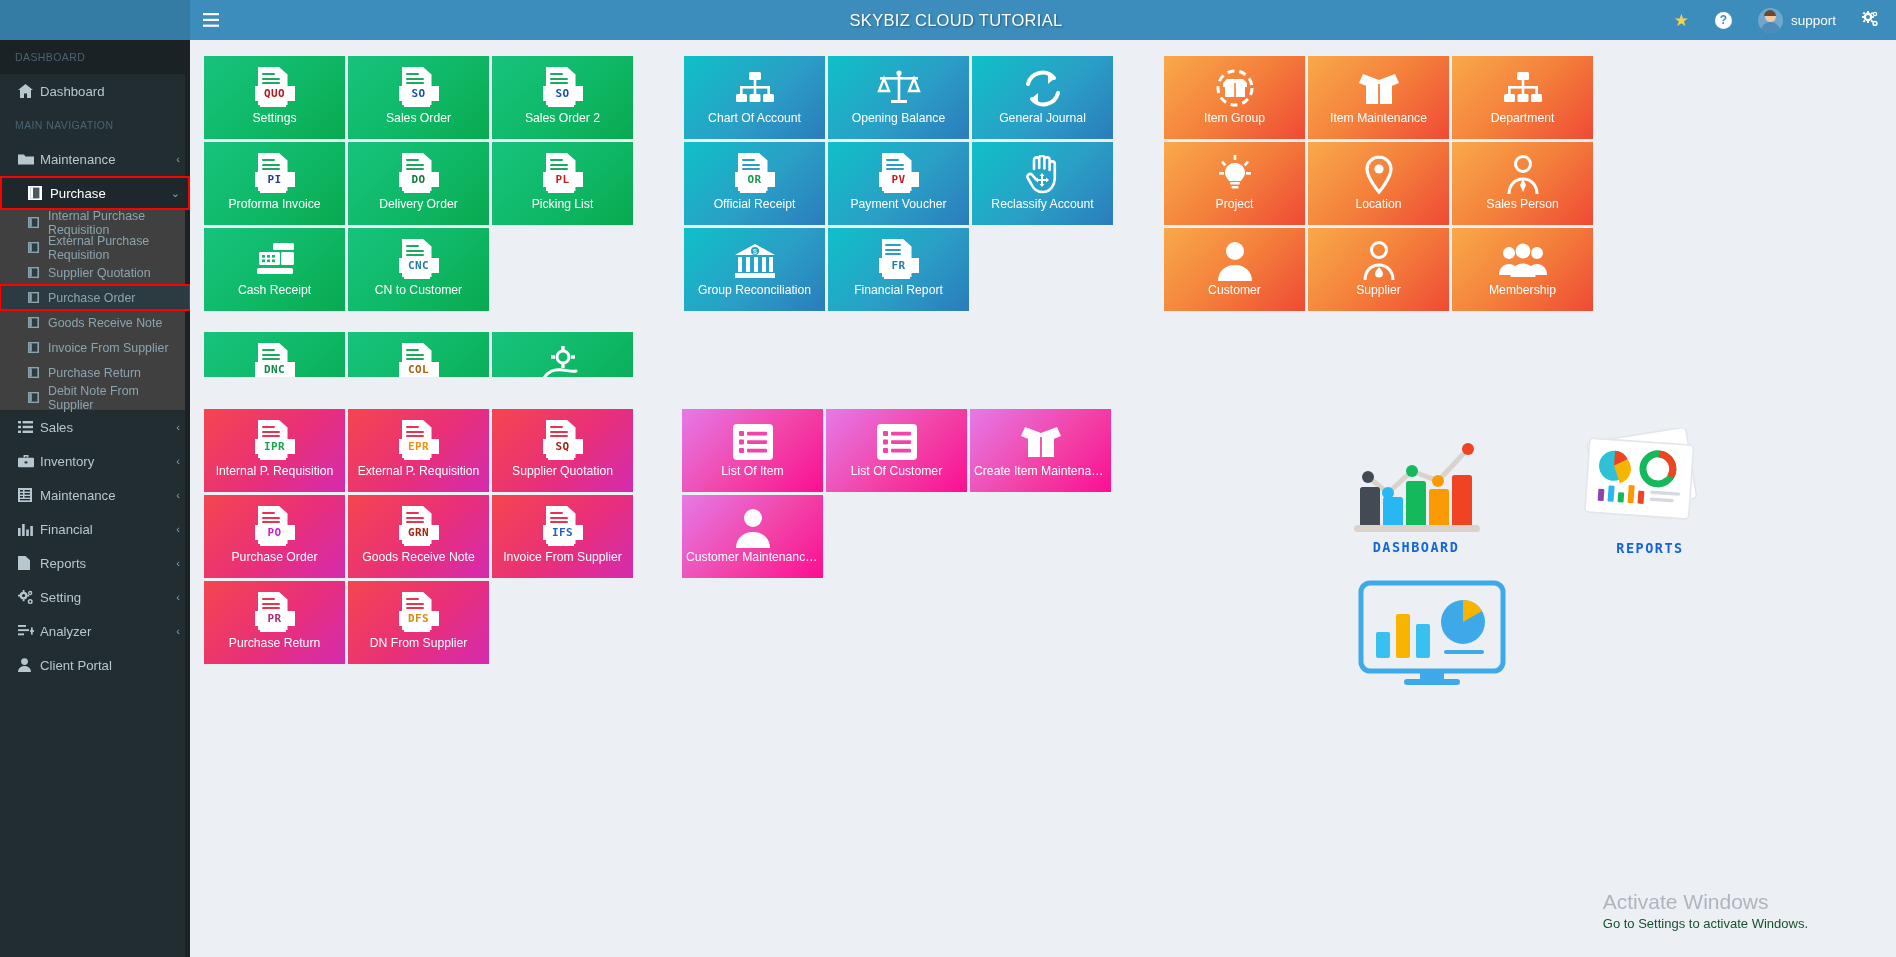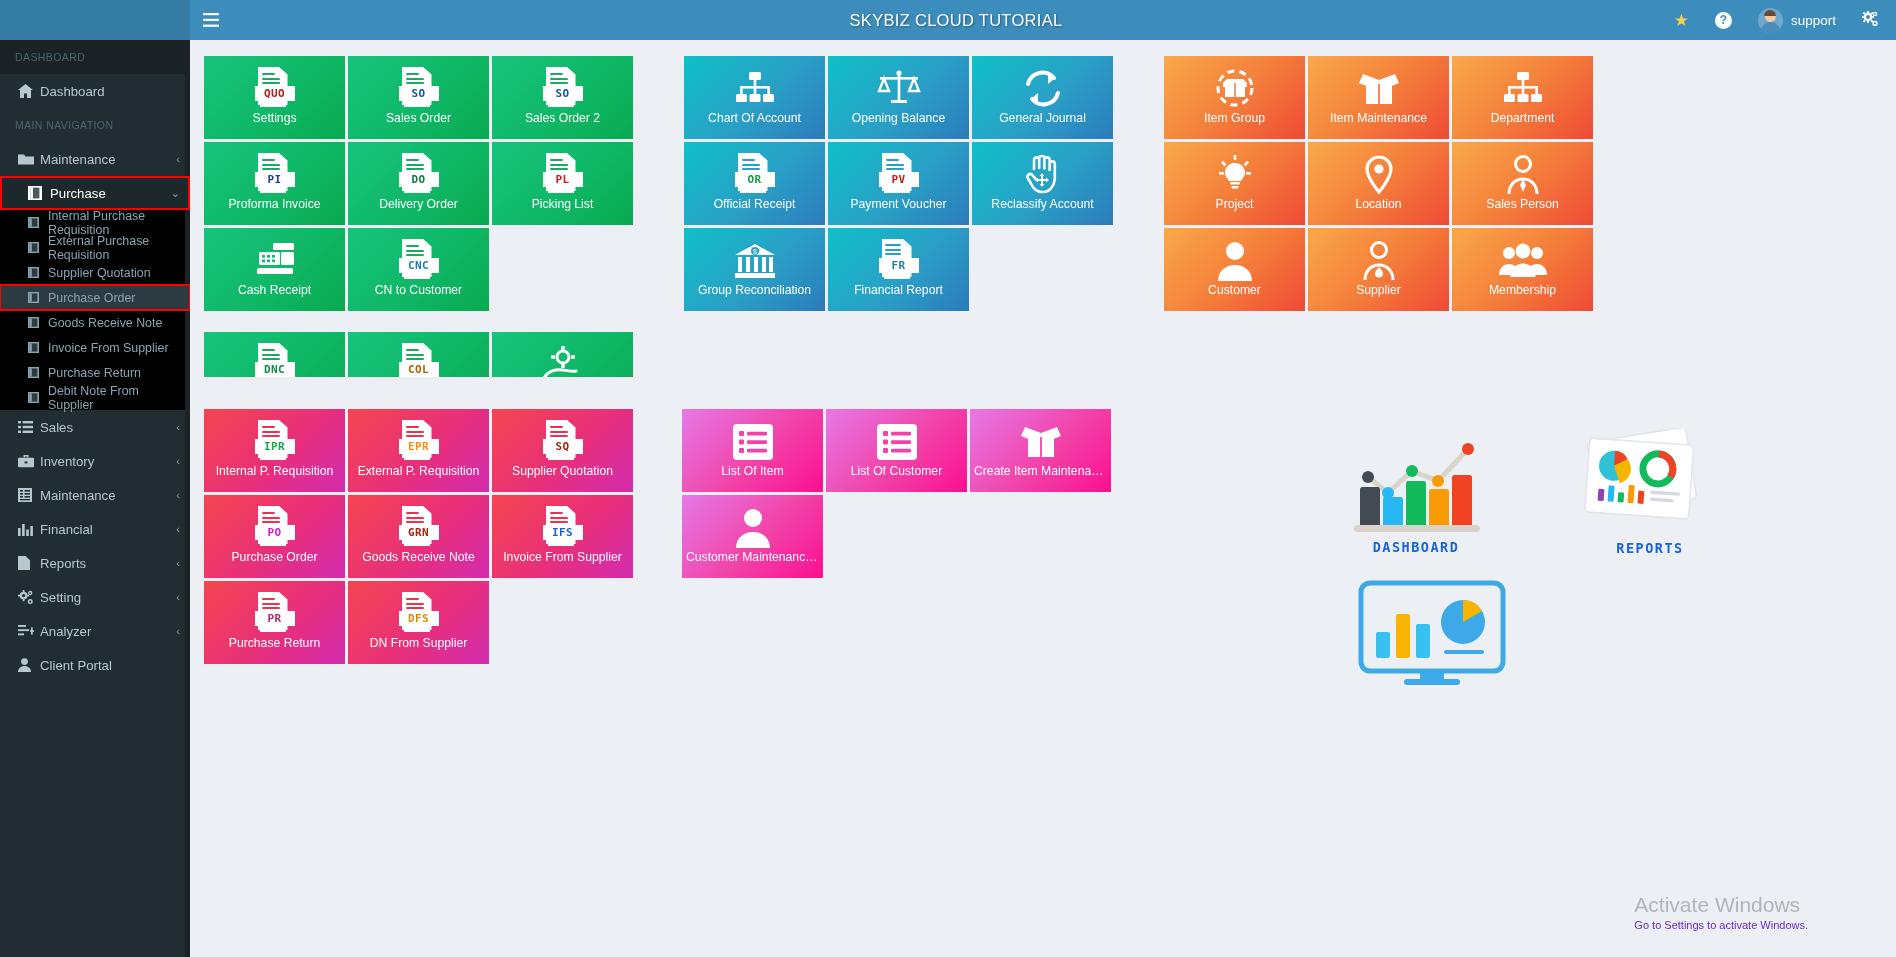--- a/index.html
+++ b/index.html
@@ -112,21 +112,21 @@
   }
   .side-link .lbl { flex: 1; }
   .side-link .caret { color: #8aa4af; font-size: 11px; }
   .side-link.active { background: #1e282c; color: #fff; }
   .side-link.highlight {
     outline: 2.5px solid #ff0000;
     outline-offset: -2px;
     z-index: 5;
     padding-left: 25px;
   }
-  .submenu { background: #000000; padding: 0; }
+  .submenu { background: #404040; padding: 0; }
   .sub-link {
     display: flex; align-items: center;
     height: 25px;
     padding: 0 10px 0 28px;
     color: #8aa4af; font-size: 12.4px;
     cursor: pointer; position: relative;
   }
   .sub-link .ico { width: 20px; flex: 0 0 20px; display: flex; align-items: center; }
   .sub-link.highlight {
     outline: 2.5px solid #ff0000;
@@ -206,21 +206,21 @@
     color: #1565d8; font-weight: bold; font-size: 13.5px;
     letter-spacing: 1.5px; text-align: center;
   }
 
   
   .activate {
     position: absolute; right: 88px; bottom: 26px;
     text-align: left; color: #b6bcc6;
   }
   .activate .a1 { font-size: 21px; line-height: 1.35; color: #aeb5bf; }
-  .activate .a2 { font-size: 11px; color: #6d28d9; }
+  .activate .a2 { font-size: 13px; color: #14532d; }
 </style>
 </head>
 <body>
 
 <div class="topbar">
   <div class="logo-slot"></div>
   <div class="hamburger">
     <svg width="16" height="14" viewBox="0 0 16 14">
         <rect y="0" width="16" height="2.2" fill="#fff"></rect>
         <rect y="5.8" width="16" height="2.2" fill="#fff"></rect>

